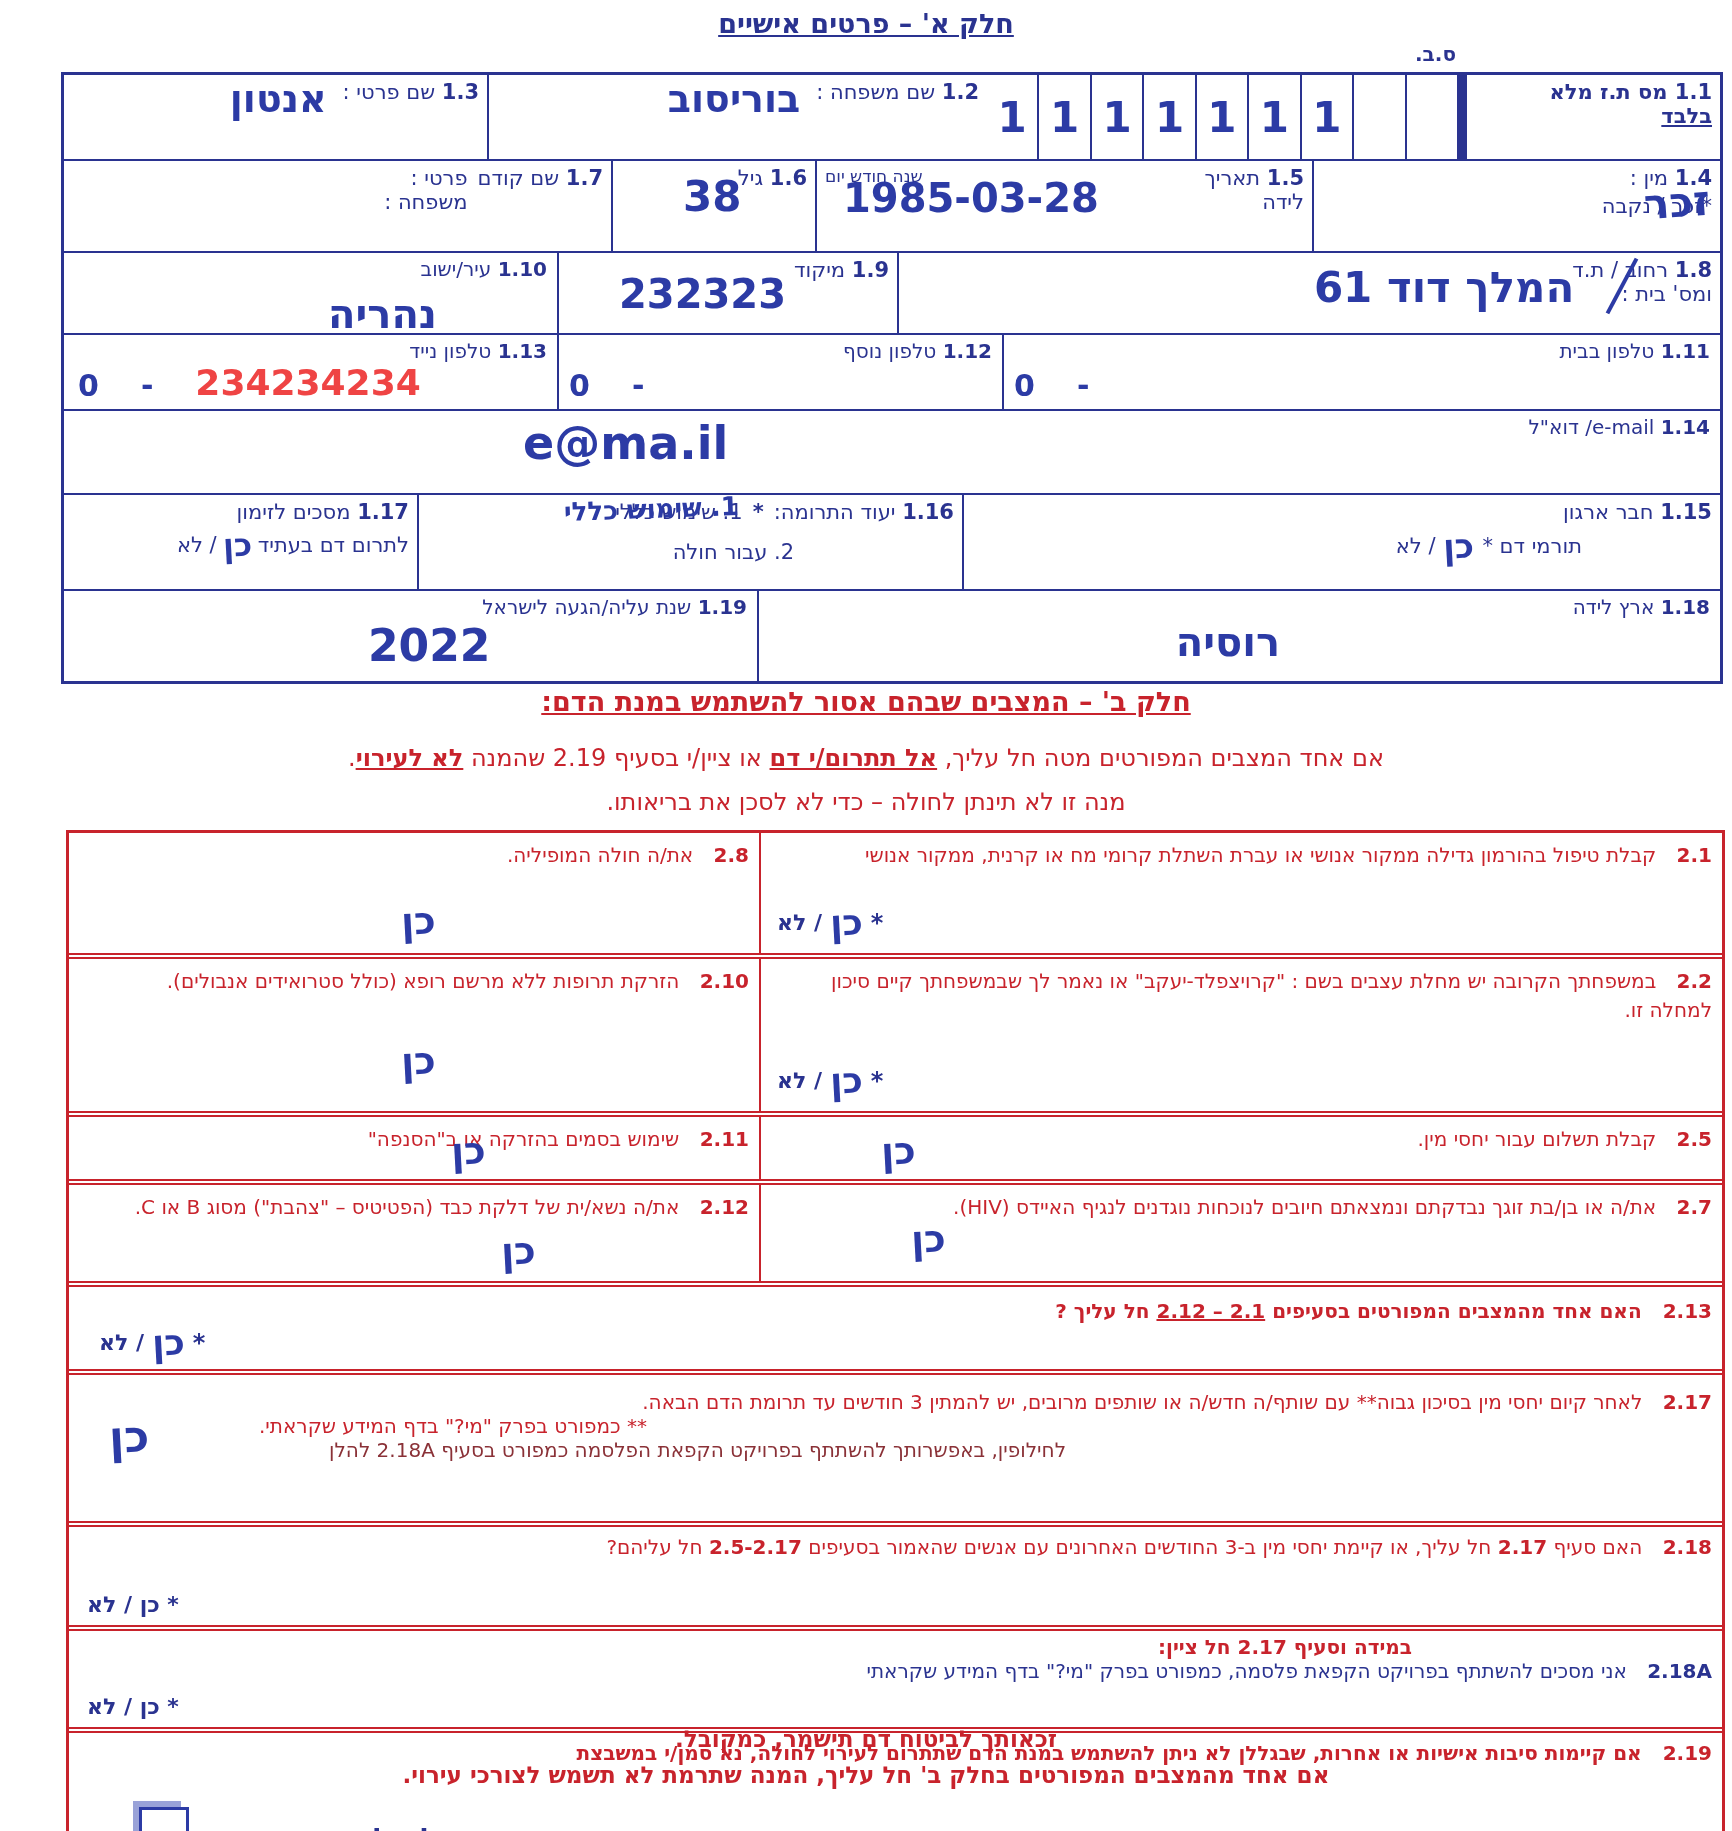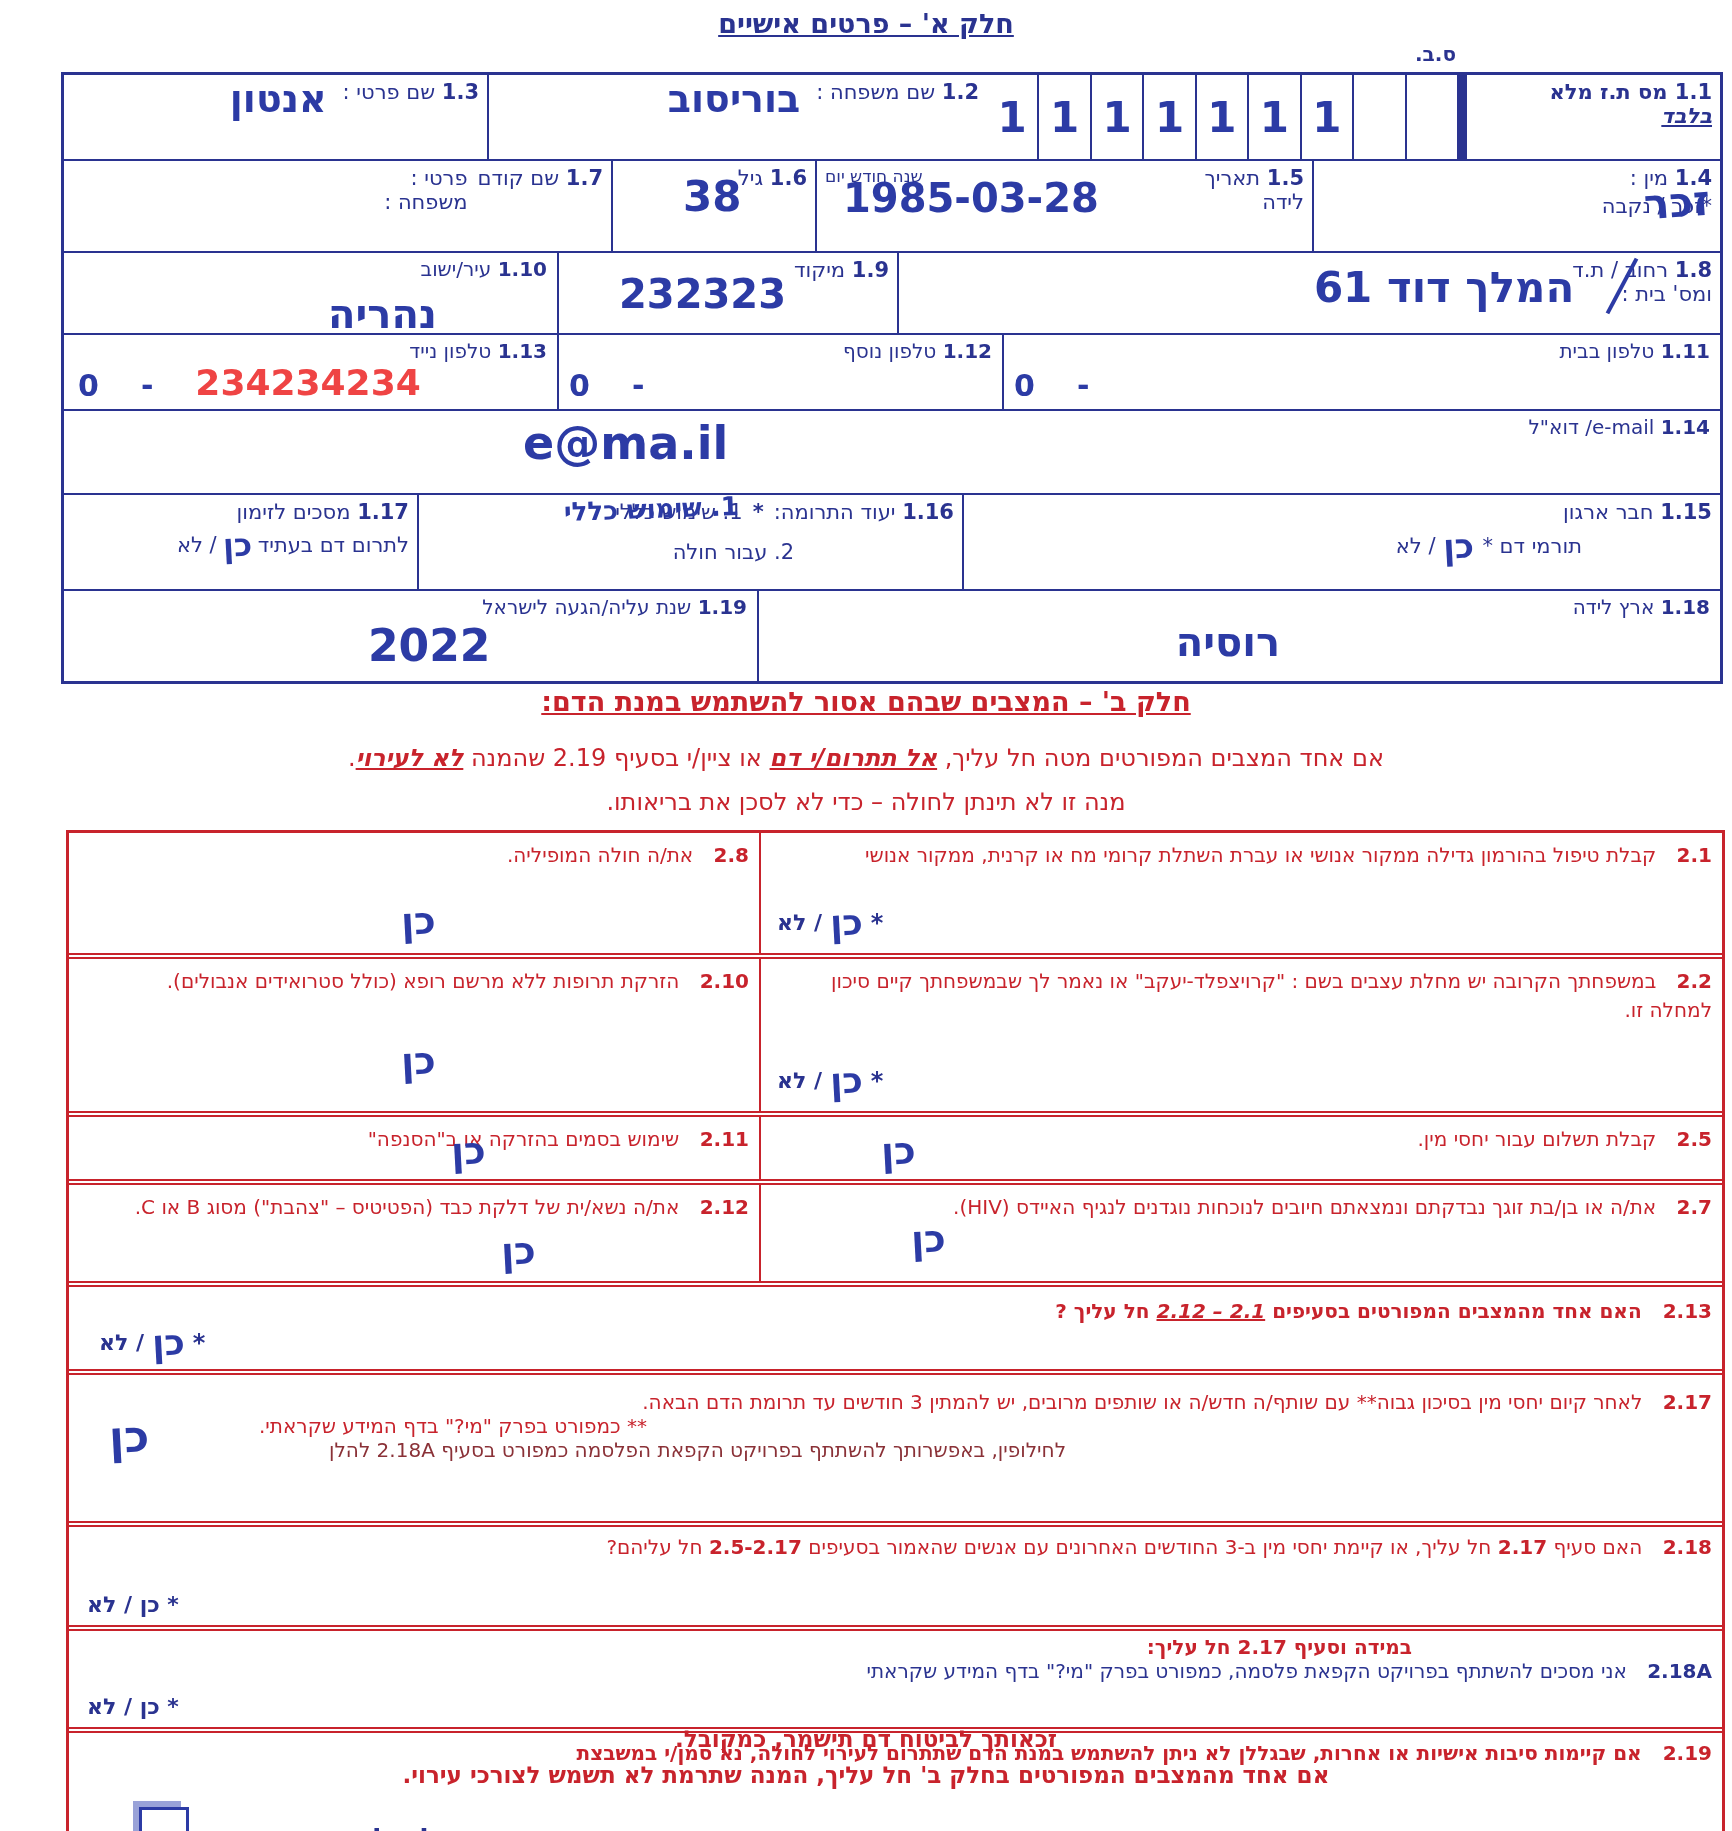--- a/index.html
+++ b/index.html
@@ -1,21 +1,21 @@
 <!DOCTYPE html>
 <html lang="he"><head>
 <meta charset="utf-8">
 <style>
   html,body{margin:0;padding:0;background:#fff;}
   .page{position:relative;width:1732px;height:1831px;background:#ffffff;direction:rtl;
         font-family:"DejaVu Sans","Liberation Sans",sans-serif;color:#2a3390;overflow:hidden;}
   .red{color:#c8232c;}
   .hand{color:#2c3ba5;font-weight:700;}
   .b{font-weight:700;}
-  .u{text-decoration:underline;font-style:italic;}
+  .u{text-decoration:underline;}
   .ltr{direction:ltr;unicode-bidi:isolate;}
 
   
   .titleA{position:absolute;top:8px;left:0;width:100%;text-align:center;
           font-size:27px;font-weight:700;text-decoration:underline;color:#2a3390;}
   .sb{position:absolute;top:42px;right:276px;font-size:20px;font-weight:700;}
   .tblA{position:absolute;top:72px;right:9px;width:1656px;border:3px solid #2a3390;}
   .rA{display:grid;border-bottom:2.5px solid #2a3390;}
   .rA:last-child{border-bottom:none;}
   .cA{position:relative;border-left:2.5px solid #2a3390;padding:5px 8px;font-size:21px;overflow:visible;}
@@ -365,21 +365,21 @@
     <div class="rB h218">
       <div style="padding-left:170px;">
         <span class="bnum">2.18</span>
         <span>האם סעיף </span><span class="ltr b" dir="ltr">2.17</span><span> חל עליך, או קיימת יחסי מין ב-3 החודשים האחרונים עם אנשים שהאמור בסעיפים </span><span class="ltr b" dir="ltr">2.5-2.17</span><span> חל עליהם?</span>
       </div>
       <div class="optsNavy">* כן / לא</div>
     </div>
 
     <div class="rB h218a">
       <div class="b red" style="padding-right:300px;">
-        <span>במידה וסעיף </span><span class="ltr" dir="ltr">2.17</span><span> חל עליך:</span>
+        <span>במידה וסעיף </span><span class="ltr" dir="ltr">2.17</span><span> חל ציין:</span>
       </div>
       <div style="padding-left:170px;">
         <span class="bnum ltr" dir="ltr">2.18A</span>
         <span>אני מסכים להשתתף בפרויקט הקפאת פלסמה, כמפורט בפרק "מי?" בדף המידע שקראתי</span>
       </div>
       <div class="optsNavy">* כן / לא</div>
     </div>
 
     <div class="rB h219">
       <div><span class="bnum">2.19</span>

